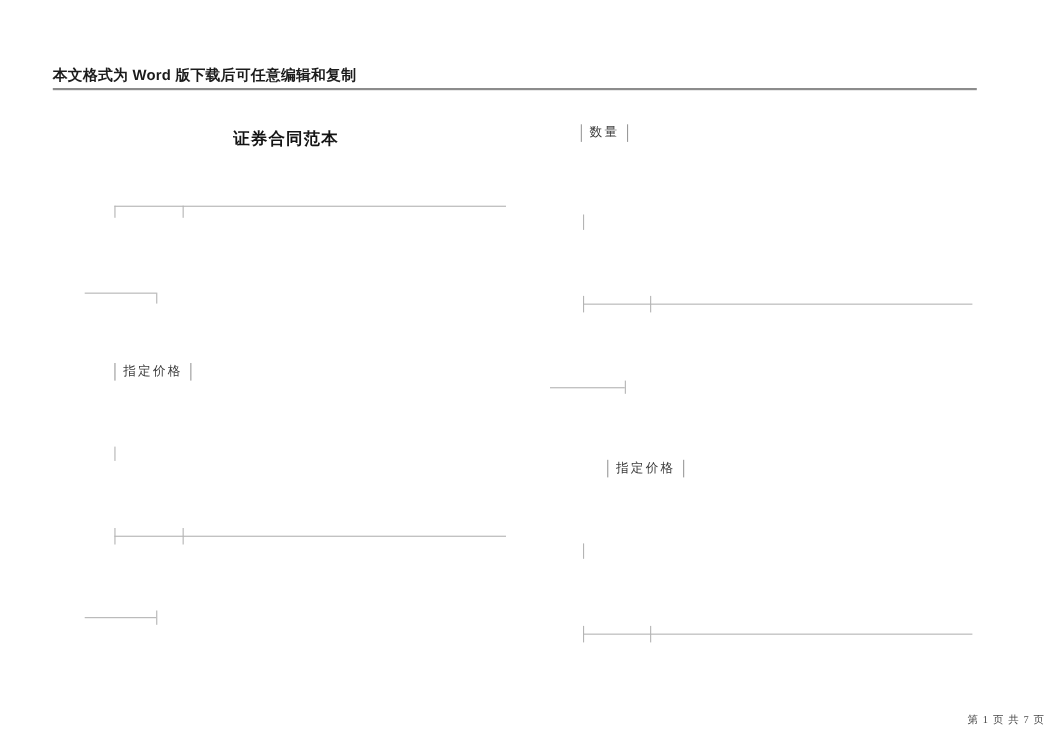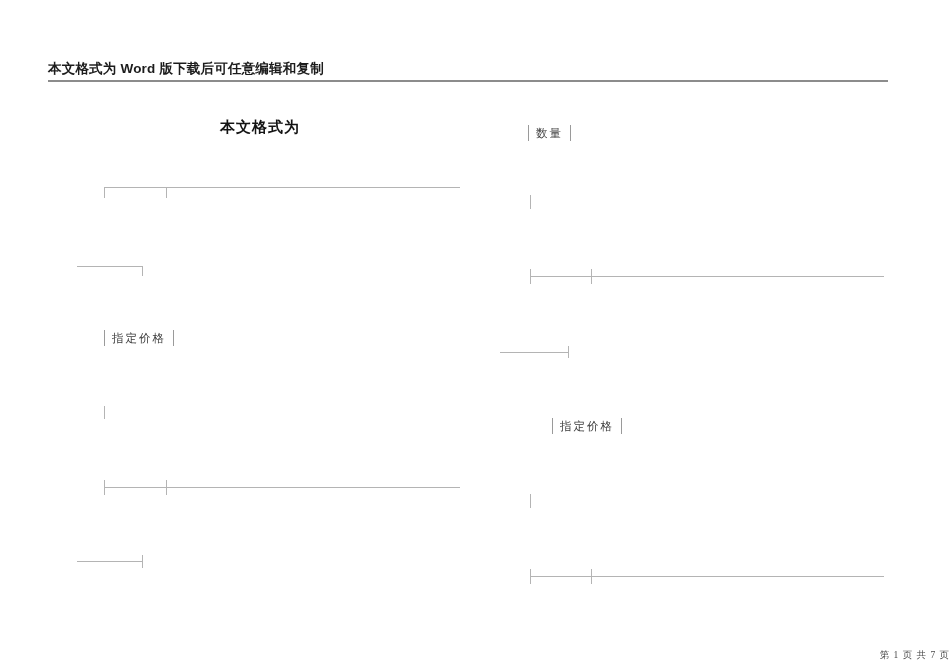--- a/index.html
+++ b/index.html
@@ -105,23 +105,23 @@
 </head>
 <body>
 
 <div class="page">
 
   <div class="doc-header">
     <div class="doc-header-text">本文格式为 Word 版下载后可任意编辑和复制</div>
     <div class="doc-header-rule"></div>
   </div>
 
-  <div class="doc-title">本文格式为</div>
+  <div class="doc-title">证券合同范本</div>
 
-  <div class="field-label" style="left:528px; top:97px;">数量</div>
+  <div class="field-label" style="left:528px; top:85px;">数量</div>
 
   <div class="hrule" style="left:104px; top:159px; width:356px;"></div>
   <div class="vrule" style="left:104px; top:159px; height:11px;"></div>
   <div class="vrule" style="left:166px; top:159px; height:11px;"></div>
 
   <div class="vrule" style="left:530px; top:167px; height:14px;"></div>
 
   <div class="hrule" style="left:77px; top:238px; width:65px;"></div>
   <div class="vrule" style="left:142px; top:238px; height:10px;"></div>
 

